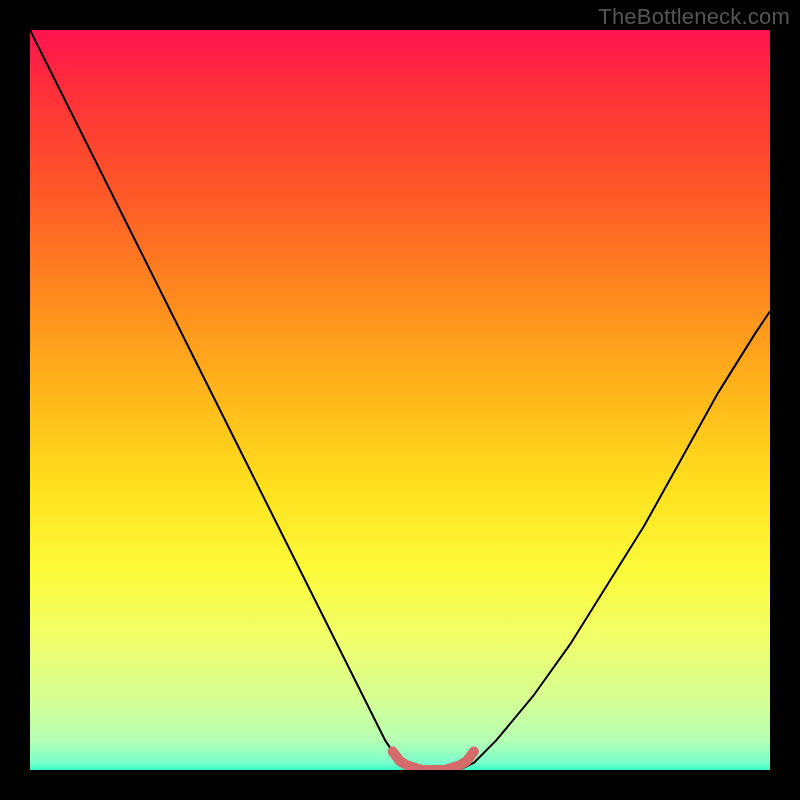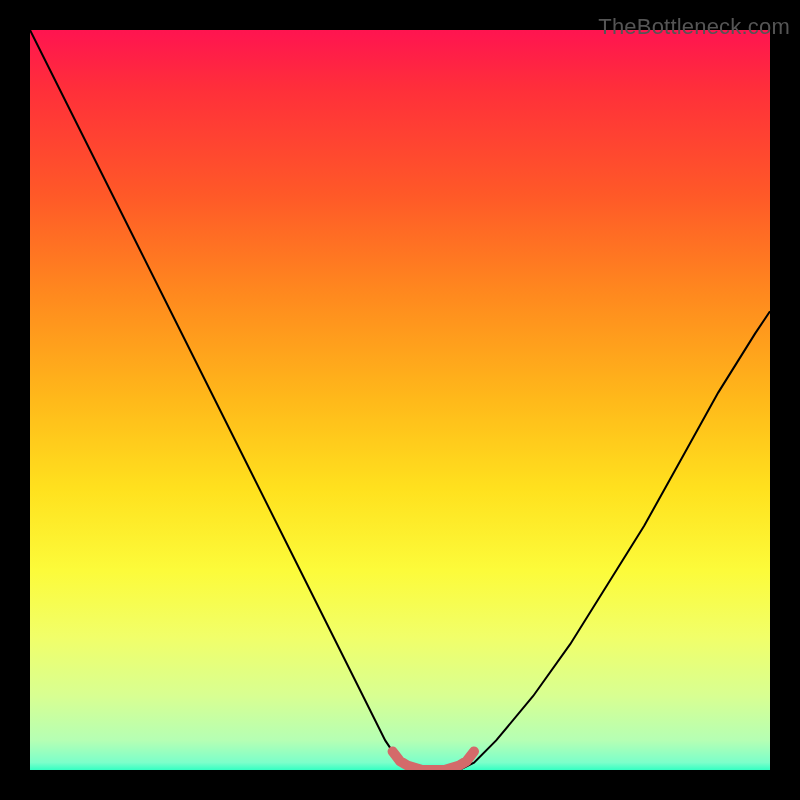--- a/index.html
+++ b/index.html
@@ -12,21 +12,21 @@
     font-family: Arial, Helvetica, sans-serif;
   }
   .frame {
     position: relative;
     width: 800px;
     height: 800px;
     background: #000;
   }
   .watermark {
     position: absolute;
-    top: 14px;
+    top: 4px;
     right: 10px;
     color: #555555;
     font-size: 22px;
     font-weight: 500;
     letter-spacing: 0.2px;
     z-index: 5;
   }
   .plot {
     position: absolute;
     left: 30px;

